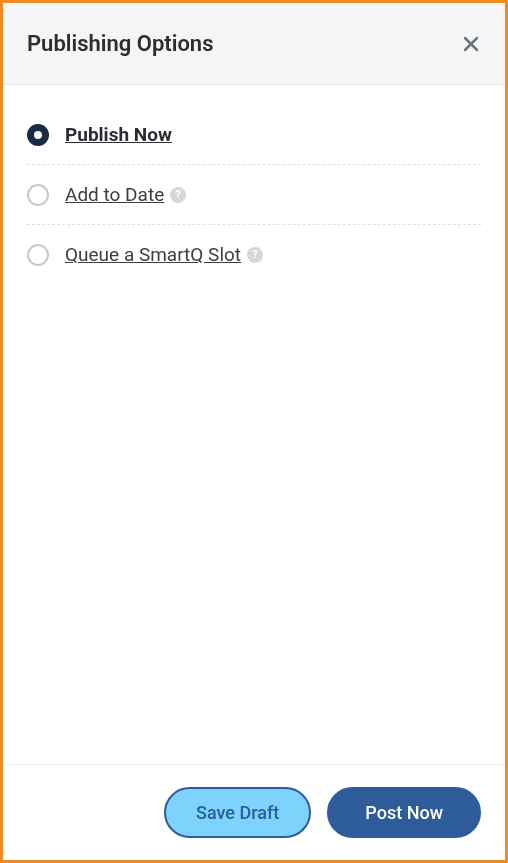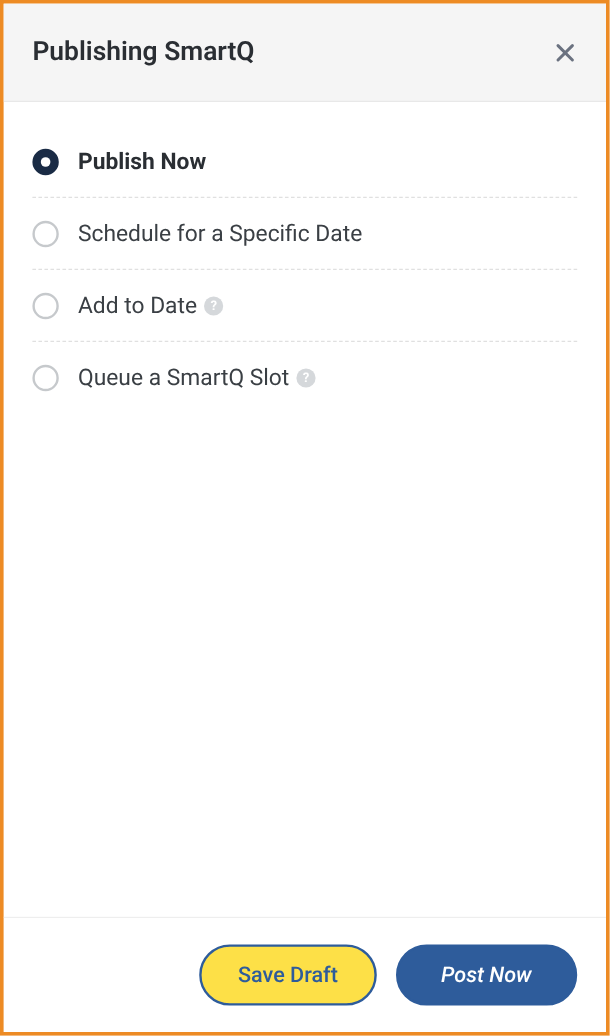--- a/index.html
+++ b/index.html
@@ -68,20 +68,21 @@
       left: 50%;
       transform: translate(-50%, -50%);
       width: 8px;
       height: 8px;
       background: white;
       border-radius: 50%;
     }
     .option-label {
       font-size: 19px;
       color: #3A3F44;
+      text-decoration: underline;
     }
     .option-label.selected {
       font-weight: 700;
       color: #2A2E33;
     }
     .help-icon {
       margin-left: 6px;
       width: 16px;
       height: 16px;
       border-radius: 50%;
@@ -103,56 +104,51 @@
     }
     .btn {
       padding: 13px 30px;
       border-radius: 999px;
       font-size: 18px;
       font-weight: 500;
       cursor: pointer;
       font-family: inherit;
     }
     .btn-secondary {
-      background: #fde047;
+      background: #7dd3fc;
       border: 2px solid #2E5C9B;
       color: #2E5C9B;
     }
     .btn-primary {
       background: #2E5C9B;
       border: 2px solid #2E5C9B;
       color: white;
       padding-left: 36px;
       padding-right: 36px;
-      font-style: italic;
     }
   </style>
 </head>
 <body>
 
 <div class="header">
-  <div class="header-title">Publishing SmartQ</div>
+  <div class="header-title">Publishing Options</div>
   <div class="close-icon">
     <svg width="20" height="20" viewBox="0 0 20 20" fill="none">
       <path d="M4 4 L16 16 M16 4 L4 16" stroke="currentColor" stroke-width="2.5" stroke-linecap="round"></path>
     </svg>
   </div>
 </div>
 
 <div class="options-list">
 
   <div class="option-row">
     <div class="radio selected"></div>
     <span class="option-label selected">Publish Now</span>
   </div>
 
-  <div class="option-row">
-    <div class="radio"></div>
-    <span class="option-label">Schedule for a Specific Date</span>
-  </div>
 
   <div class="option-row">
     <div class="radio"></div>
     <span class="option-label">Add to Date</span>
     <span class="help-icon">?</span>
   </div>
 
   <div class="option-row">
     <div class="radio"></div>
     <span class="option-label">Queue a SmartQ Slot</span>

